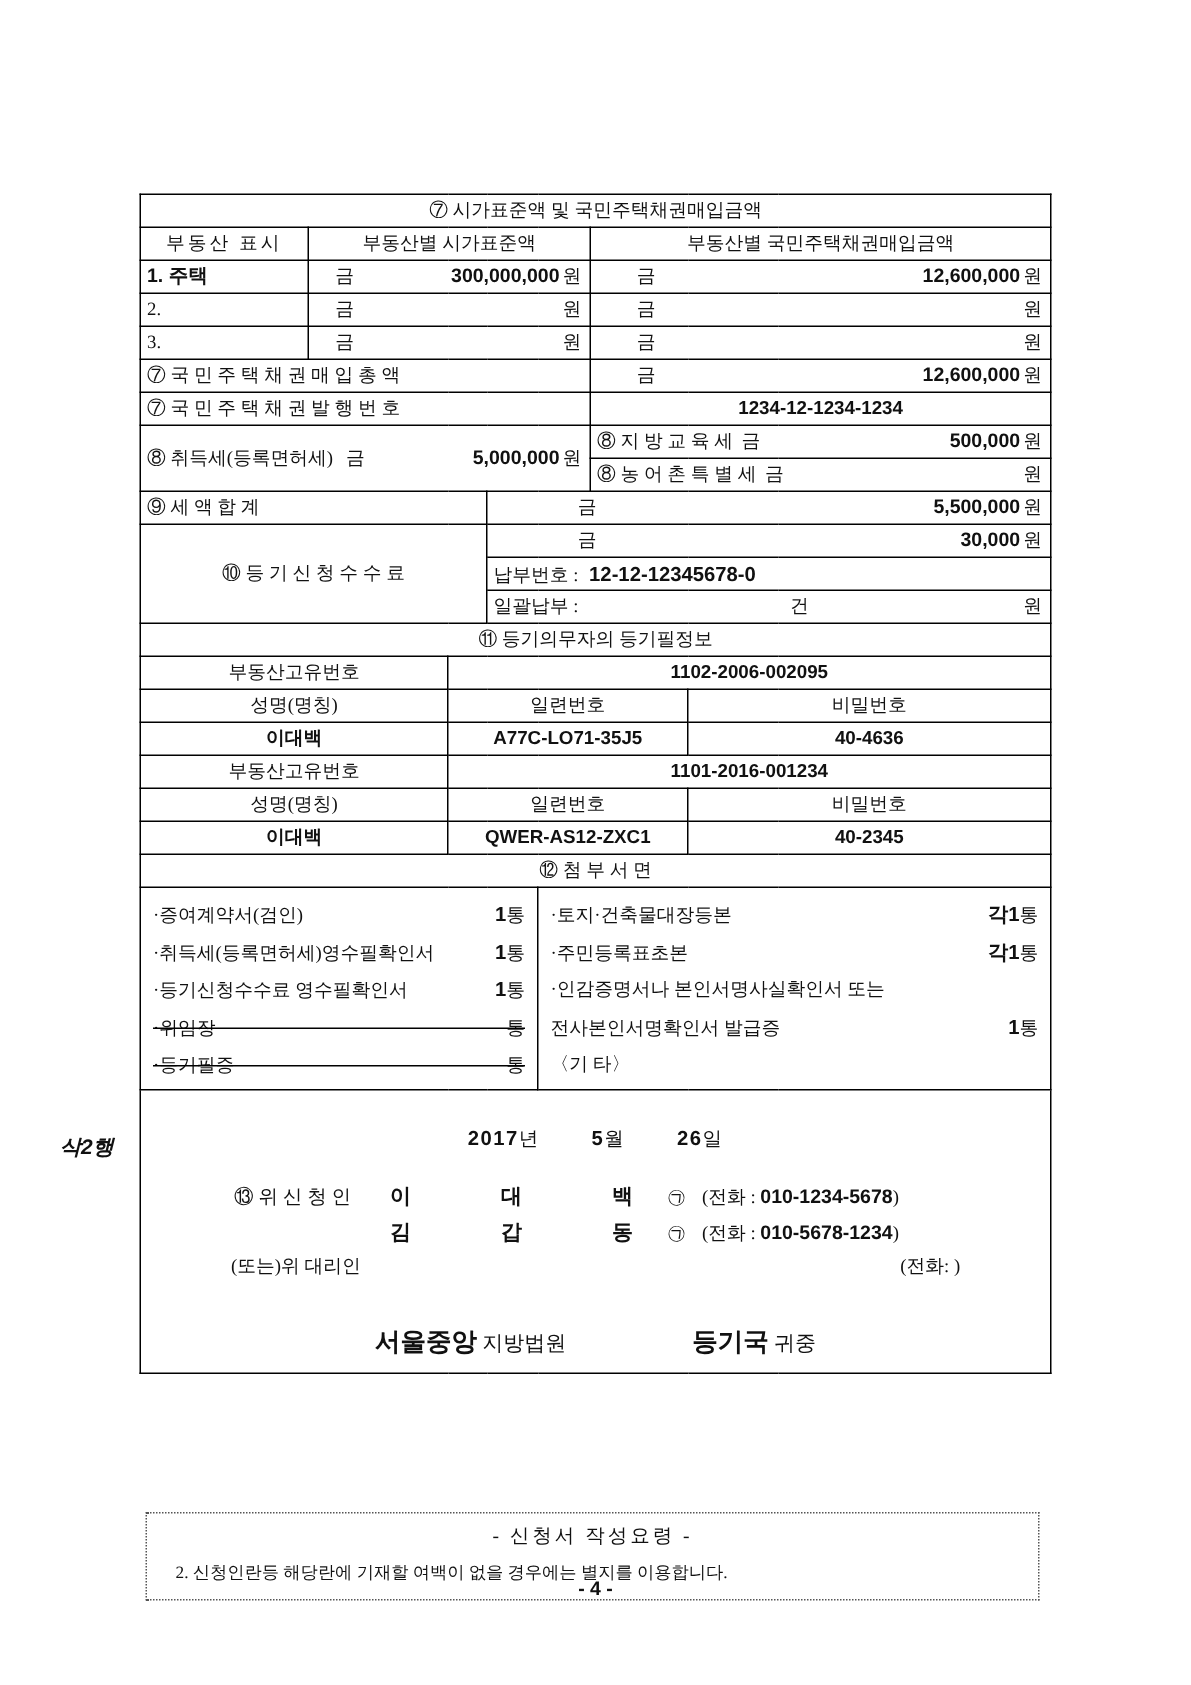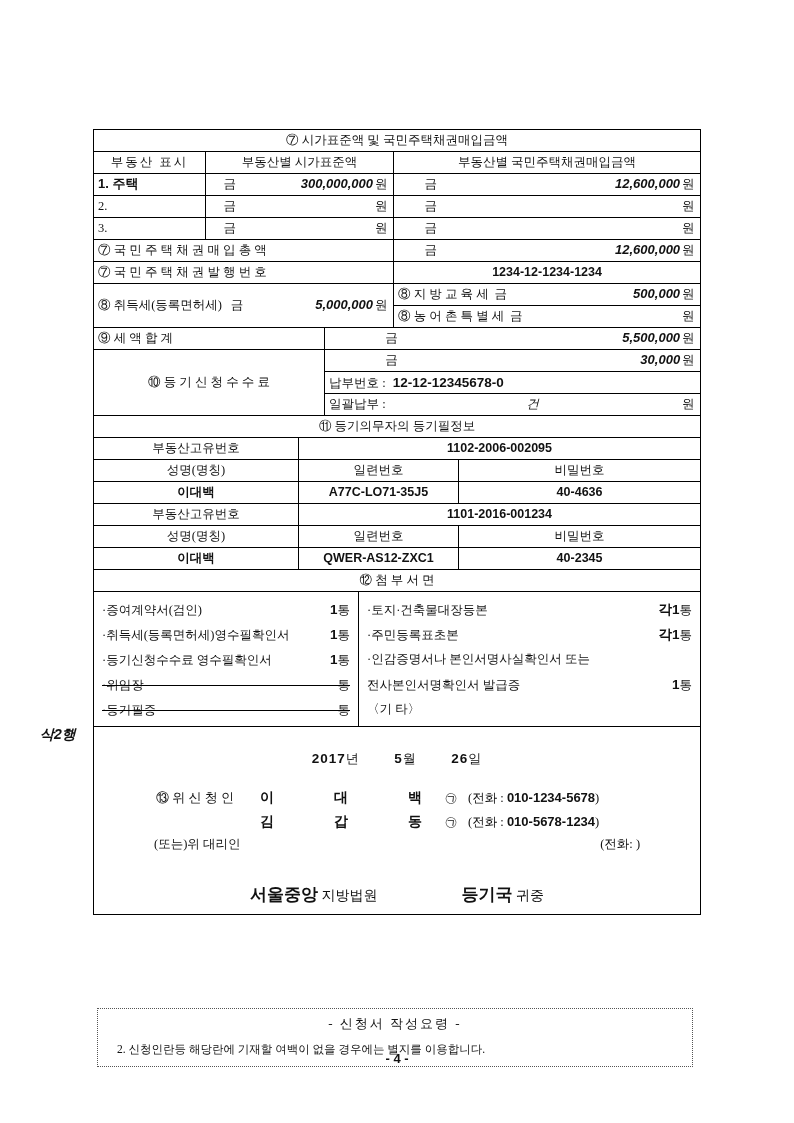--- a/index.html
+++ b/index.html
@@ -61,21 +61,21 @@
   }
 
   
   .money {
     display: flex;
     align-items: baseline;
     justify-content: flex-start;
     width: 100%;
   }
   .money .geum { width: 22%; text-align: center; }
-  .money .val  { flex: 1; text-align: right; padding-right: 2px; font-style: italic; }
+  .money .val  { flex: 1; text-align: right; padding-right: 2px; }
   .money .won  { width: 14px; text-align: left; }
 
   
   .attach-list {
     padding: 3px 2px 2px 2px;
   }
   .att-row {
     display: flex;
     align-items: baseline;
     font-size: 12.5px;
@@ -153,21 +153,21 @@
     font-weight: bold;
     font-size: 17px;
   }
   .court-row .seg { margin: 0 0; }
   .court-row .spacer { display: inline-block; width: 84px; }
 
   
   .margin-note {
     position: absolute;
     left: 40px;
-    top: 726px;
+    top: 756px;
     font-family: "Liberation Sans", sans-serif;
     font-style: italic;
     font-weight: bold;
     font-size: 14px;
     letter-spacing: 0px;
   }
 
   
   .notes {
     position: absolute;

